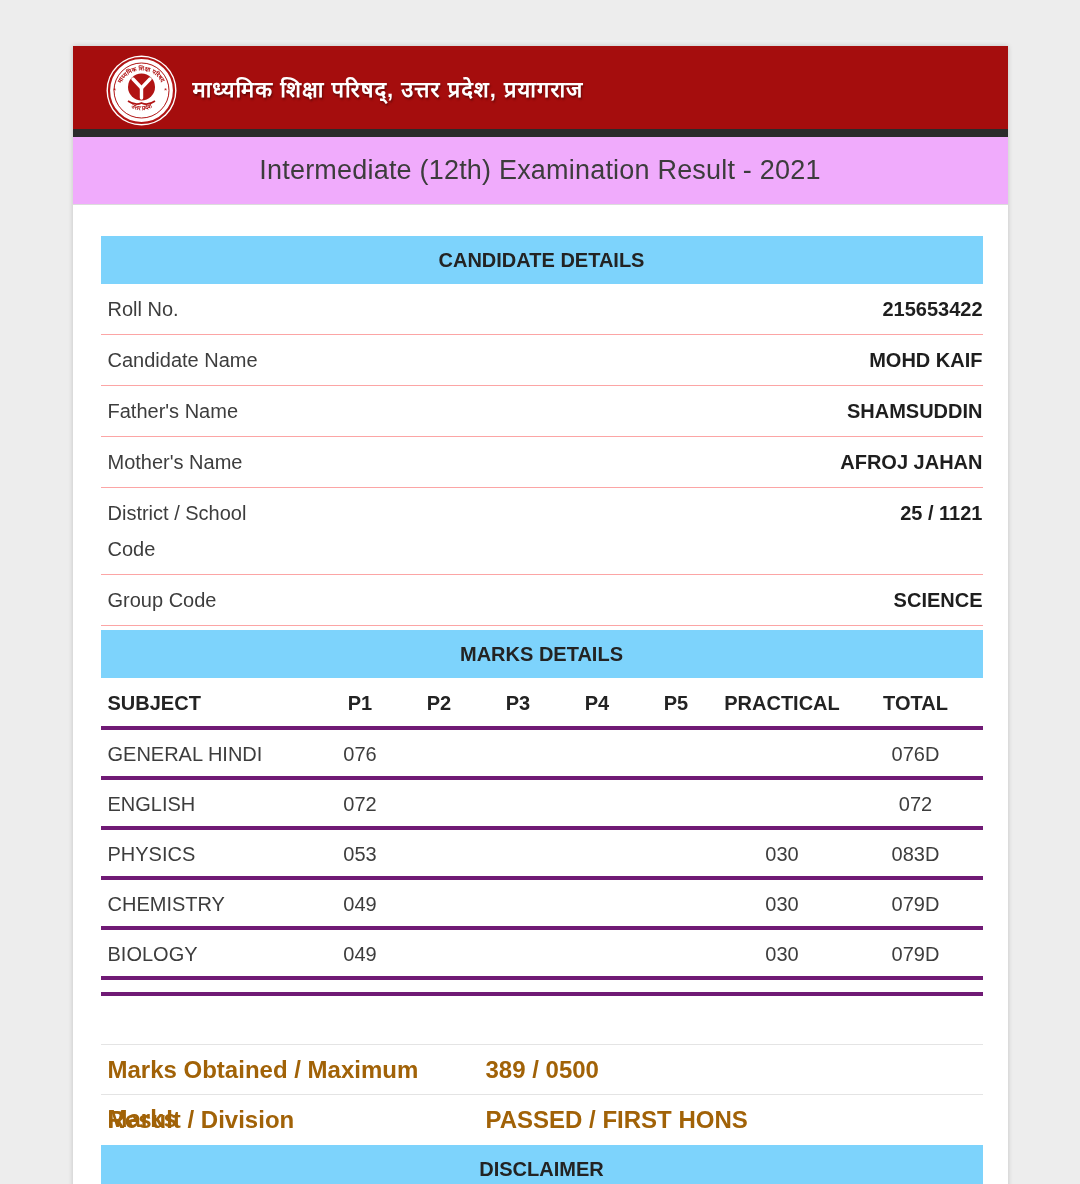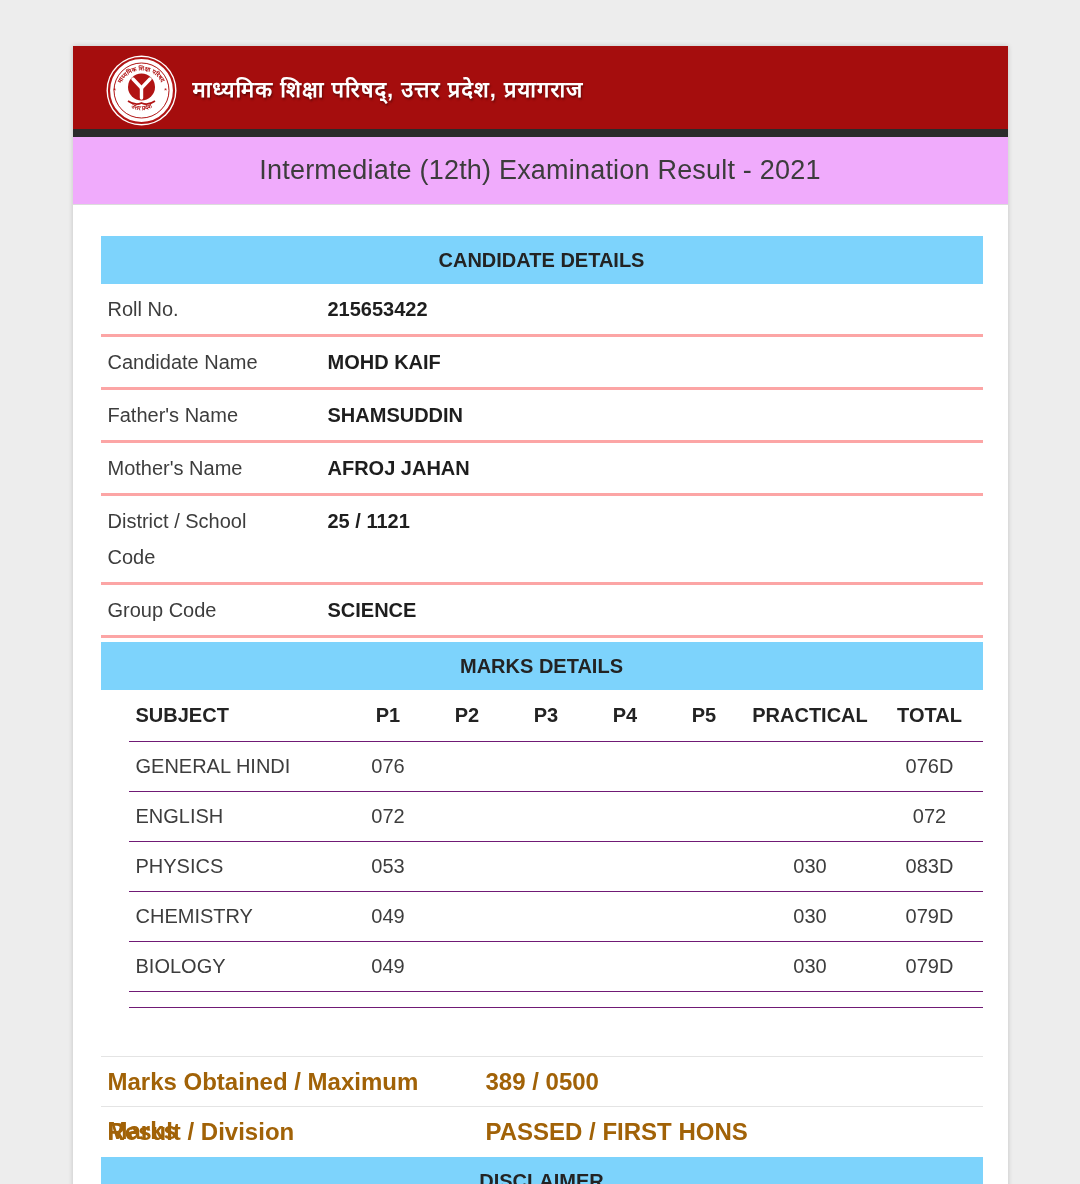--- a/index.html
+++ b/index.html
@@ -58,48 +58,48 @@
     line-height: 48px;
     background: #7dd3fc;
     text-align: center;
     font-weight: bold;
     font-size: 20px;
     color: #232323;
   }
   
   .cd-row {
     display: flex;
-    border-bottom: 3px solid #fca5a5;
+    border-bottom: 1px solid #fca5a5;
     padding: 7px 0;
   }
   .cd-label {
     width: 227px;
     padding-left: 7px;
     padding-right: 48px;
     line-height: 36px;
     font-size: 20px;
     color: #3d3d3d;
   }
   .cd-value {
     flex: 1;
     line-height: 36px;
     font-size: 20px;
     font-weight: bold;
     color: #1e1e1e;
+    text-align: right;
   }
   
   .marks-header { margin-top: 4px; }
   .mk-row {
     display: flex;
     height: 50px;
     line-height: 49px;
-    border-bottom: 1px solid #701a75;
+    border-bottom: 4px solid #701a75;
     font-size: 20px;
     color: #3d3d3d;
-    margin-left: 28px;
   }
   .mk-row.head {
     height: 52px;
     line-height: 51px;
     font-weight: bold;
     color: #232323;
   }
   .mk-row.empty { height: 16px; line-height: 15px; }
   .c-sub  { width: 220px; padding-left: 7px; text-align: left; }
   .c-p    { width: 79px;  text-align: center; }

